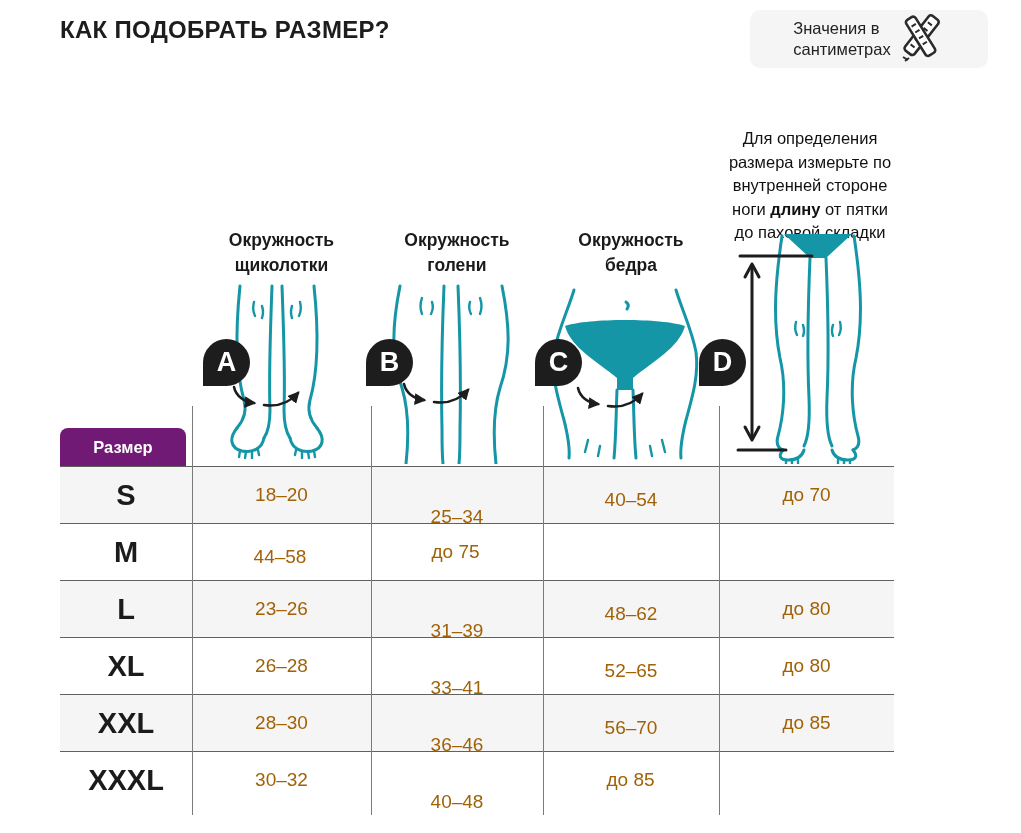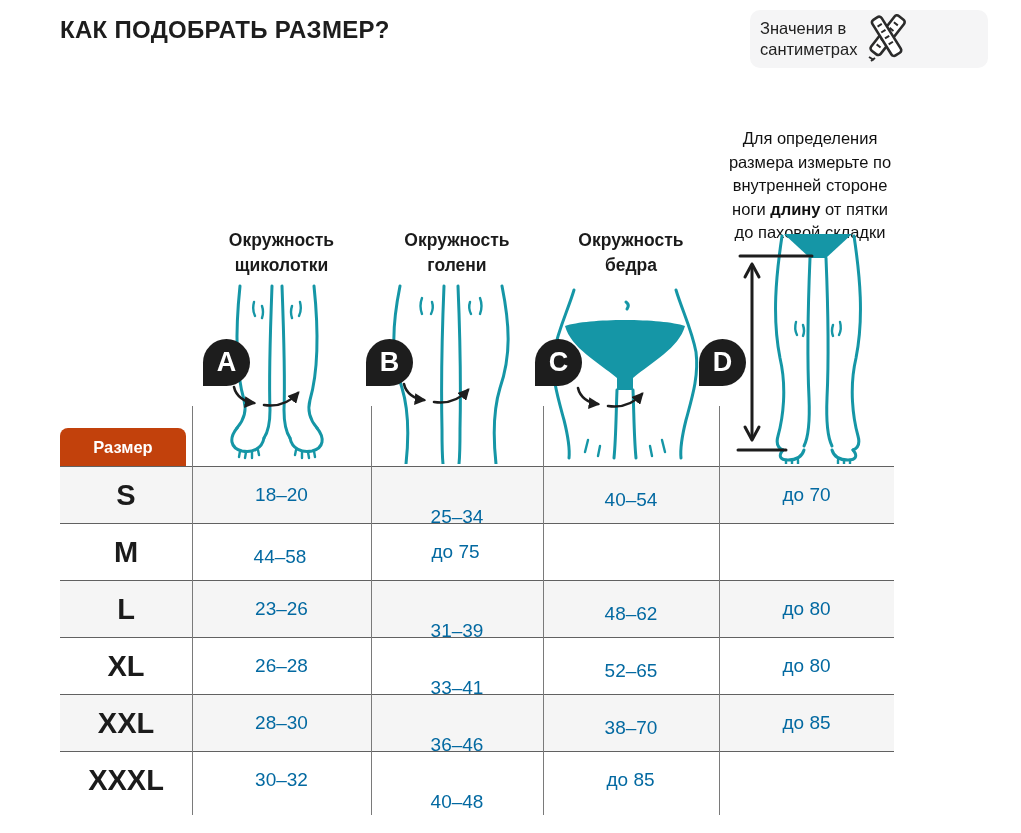--- a/index.html
+++ b/index.html
@@ -5,21 +5,21 @@
   html,body{margin:0;padding:0;background:#ffffff;}
   .page{
     position:relative;width:1021px;height:833px;background:#ffffff;
     font-family:"Liberation Sans","DejaVu Sans",sans-serif;color:#1d1d1d;overflow:hidden;
   }
   .abs{position:absolute;}
   
   .title{left:60px;top:16px;font-size:24px;font-weight:800;letter-spacing:.3px;color:#1d1d1d;}
   
   .badge{left:750px;top:10px;width:238px;height:58px;background:#f5f5f6;border-radius:10px;
-         display:flex;align-items:center;gap:6px;padding:0 10px;box-sizing:border-box;}
+         display:flex;align-items:center;gap:6px;padding:0 10px;box-sizing:border-box;justify-content:center;}
   .badge-text{font-size:16.5px;line-height:1.28;color:#222;white-space:pre-line;}
   .badge-icon{width:48px;height:54px;flex:0 0 auto;margin-top:-6px;}
   
   .instruction{left:652px;top:104px;width:316px;text-align:center;font-size:16.5px;
                line-height:1.42;color:#111;white-space:pre-line;}
   .instruction b{font-weight:700;}
   
   .col-head{top:228px;text-align:center;font-size:17.5px;font-weight:700;line-height:1.4;
             color:#1a1a1a;white-space:pre-line;}
   .h1{left:192px;width:179px;}
@@ -27,30 +27,30 @@
   .h3{left:543px;width:176px;}
   
   .bubble{width:47px;height:47px;background:#1d1d1d;border-radius:50% 50% 50% 0;
           display:flex;align-items:center;justify-content:center;color:#fff;
           font-weight:800;font-size:27px;top:339px;}
   .bA{left:203px;} .bB{left:366px;} .bC{left:535px;} .bD{left:699px;}
   
   .vline{top:406px;width:1px;height:409px;background:#7a7a7a;}
   .v1{left:192px;} .v2{left:371px;} .v3{left:543px;} .v4{left:719px;}
   
-  .size-tab{left:60px;top:428px;width:126px;height:38px;background:#c2410c;
+  .size-tab{left:60px;top:428px;width:126px;height:38px;background:#701a75;
             border-radius:8px 8px 0 0;color:#fff;font-weight:700;font-size:16.5px;
             display:flex;align-items:center;justify-content:center;}
   
   .size-table{left:60px;top:466px;width:834px;}
   .trow{display:flex;height:57px;border-top:1px solid #616161;align-items:center;box-sizing:border-box;}
   .trow.alt{background:#f5f5f5;}
   .c-size{width:132px;text-align:center;font-weight:700;font-size:29px;color:#1b1b1b;}
   .c1{width:179px;} .c2{width:172px;margin-top:44px;} .c3{width:176px;margin-top:9px;} .c4{width:175px;}
-  .cval{text-align:center;font-size:19px;color:#0369a1;}
+  .cval{text-align:center;font-size:19px;color:#a16207;}
   svg{display:block;}
 </style>
 </head>
 <body>
 
 <div class="page">
 
   <div class="abs title">КАК ПОДОБРАТЬ РАЗМЕР?</div>
 
   <div class="abs badge">
@@ -214,21 +214,21 @@
       <div class="c-size">XL</div>
       <div class="cval c1">26–28</div>
       <div class="cval c2">33–41</div>
       <div class="cval c3">52–65</div>
       <div class="cval c4">до 80</div>
     </div>
     <div class="trow alt">
       <div class="c-size">XXL</div>
       <div class="cval c1">28–30</div>
       <div class="cval c2">36–46</div>
-      <div class="cval c3">38–70</div>
+      <div class="cval c3">56–70</div>
       <div class="cval c4">до 85</div>
     </div>
     <div class="trow">
       <div class="c-size">XXXL</div>
       <div class="cval c1">30–32</div>
       <div class="cval c2">40–48</div>
       <div class="cval c4">до 85</div>
     </div>
   </div>
 

